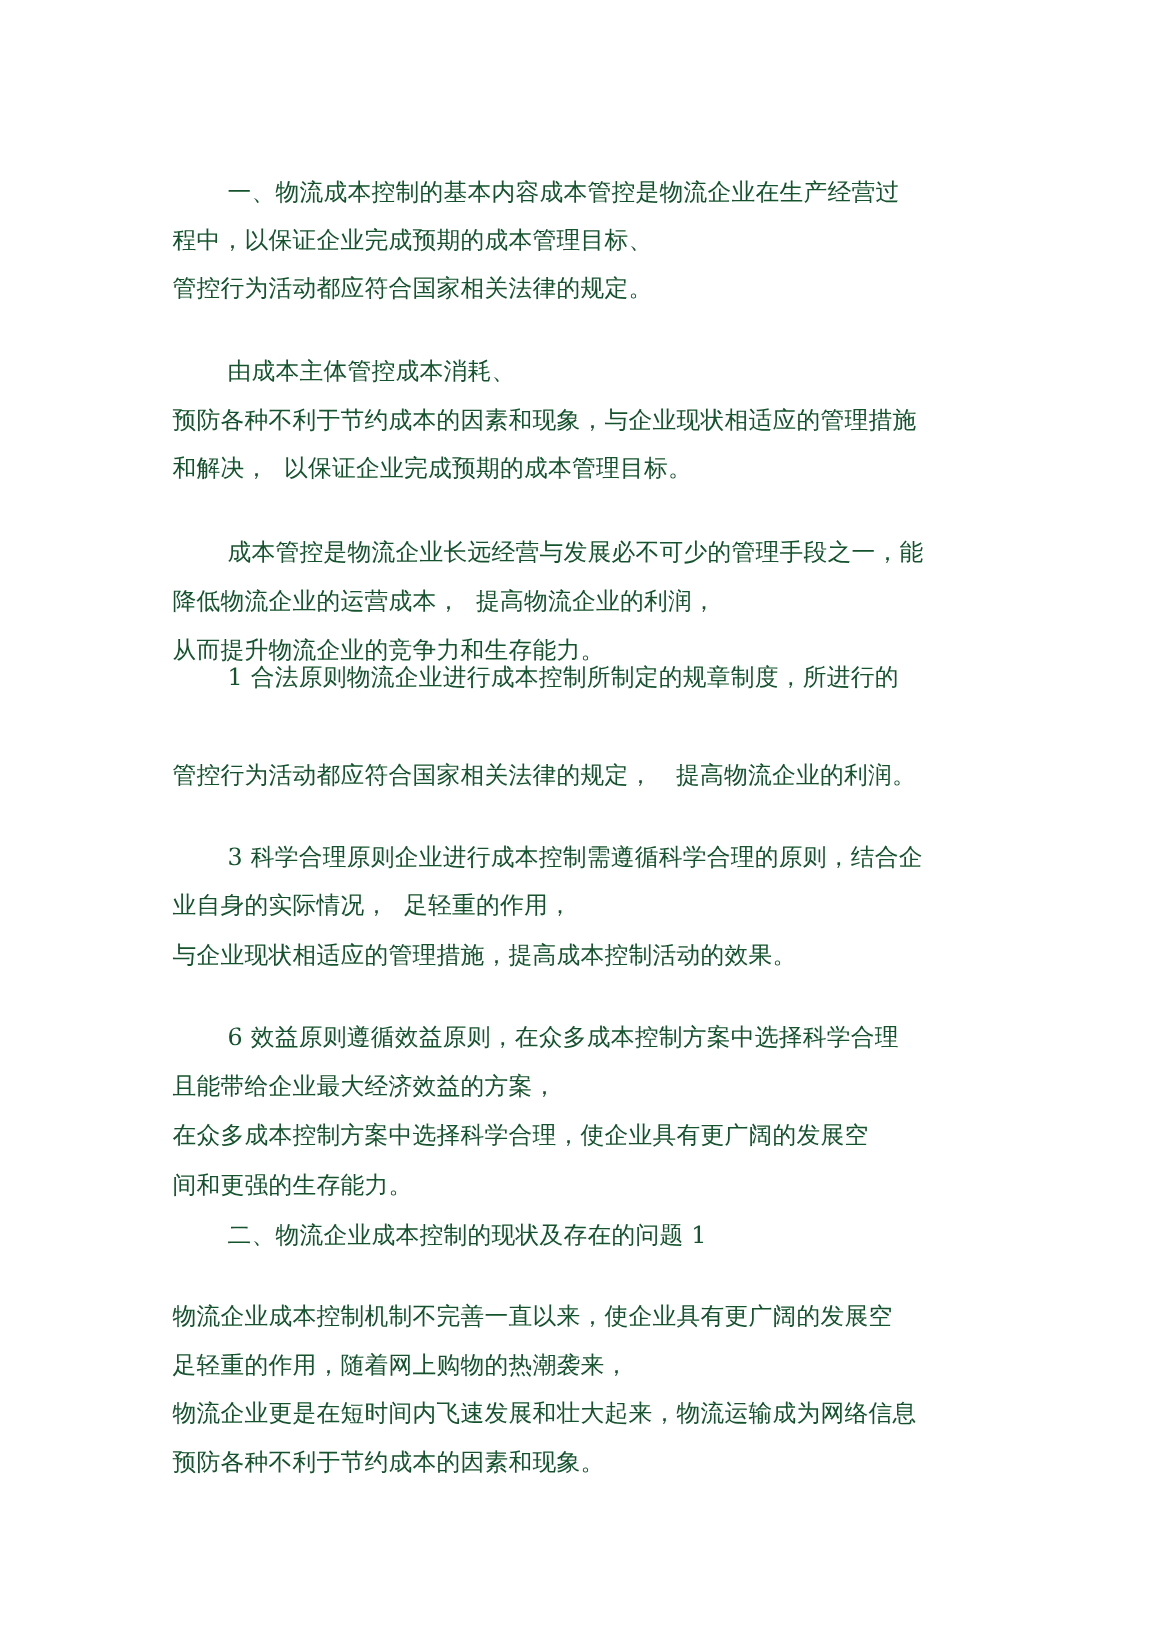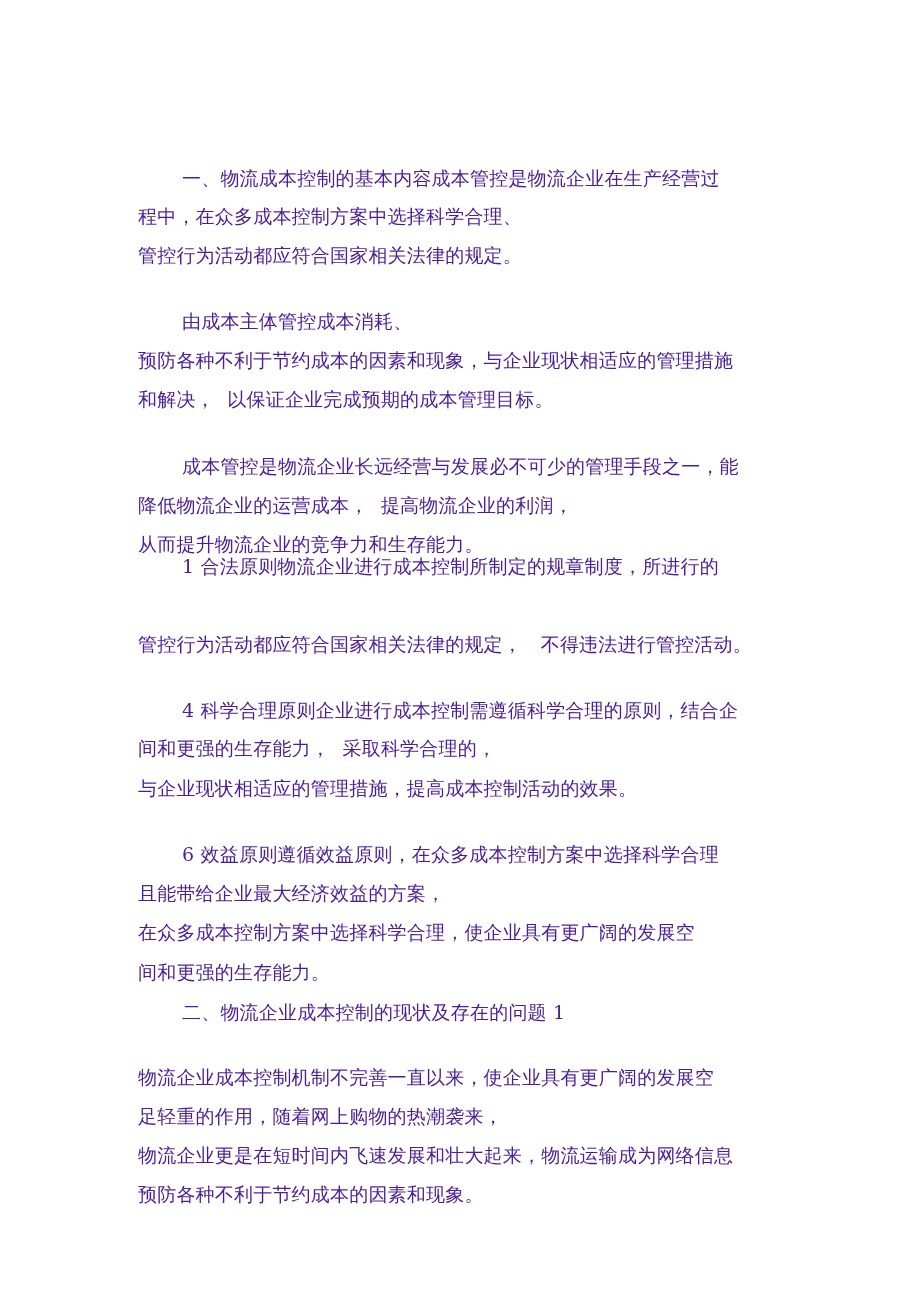--- a/index.html
+++ b/index.html
@@ -5,57 +5,56 @@
     html, body { margin: 0; padding: 0; background: #ffffff; }
     body { width: 920px; height: 1303px; position: relative; overflow: hidden; }
     .page { position: absolute; left: 0; top: 0; width: 920px; height: 1303px; background: #ffffff; }
     .line {
       position: absolute;
       left: 138px;
       white-space: pre;
       font-family: "DejaVu Serif", "Liberation Serif", serif;
       font-size: 19px;
       line-height: 22px;
-      color: #4c1d95;
+      color: #14532d;
       letter-spacing: 0.2px;
-      margin-top: 24px;
     }
     .indent { left: 182px; }
   </style>
 </head>
 <body>
 
 <div class="page">
 
   <div>
     <div class="line indent" style="top:143px">一、物流成本控制的基本内容成本管控是物流企业在生产经营过</div>
-    <div class="line" style="top:181px">程中，在众多成本控制方案中选择科学合理、</div>
+    <div class="line" style="top:181px">程中，以保证企业完成预期的成本管理目标、</div>
     <div class="line" style="top:220px">管控行为活动都应符合国家相关法律的规定。</div>
   </div>
 
   <div>
     <div class="line indent" style="top:286px">由成本主体管控成本消耗、</div>
     <div class="line" style="top:325px">预防各种不利于节约成本的因素和现象，与企业现状相适应的管理措施</div>
     <div class="line" style="top:364px">和解决，  以保证企业完成预期的成本管理目标。</div>
   </div>
 
   <div>
     <div class="line indent" style="top:431px">成本管控是物流企业长远经营与发展必不可少的管理手段之一，能</div>
     <div class="line" style="top:470px">降低物流企业的运营成本，  提高物流企业的利润，</div>
     <div class="line" style="top:509px">从而提升物流企业的竞争力和生存能力。</div>
   </div>
 
   <div>
     <div class="line indent" style="top:531px">1 合法原则物流企业进行成本控制所制定的规章制度，所进行的</div>
-    <div class="line" style="top:609px">管控行为活动都应符合国家相关法律的规定，   不得违法进行管控活动。</div>
+    <div class="line" style="top:609px">管控行为活动都应符合国家相关法律的规定，   提高物流企业的利润。</div>
   </div>
 
   <div>
-    <div class="line indent" style="top:675px">4 科学合理原则企业进行成本控制需遵循科学合理的原则，结合企</div>
-    <div class="line" style="top:713px">间和更强的生存能力，  采取科学合理的，</div>
+    <div class="line indent" style="top:675px">3 科学合理原则企业进行成本控制需遵循科学合理的原则，结合企</div>
+    <div class="line" style="top:713px">业自身的实际情况，  足轻重的作用，</div>
     <div class="line" style="top:753px">与企业现状相适应的管理措施，提高成本控制活动的效果。</div>
   </div>
 
   <div>
     <div class="line indent" style="top:819px">6 效益原则遵循效益原则，在众多成本控制方案中选择科学合理</div>
     <div class="line" style="top:858px">且能带给企业最大经济效益的方案，</div>
     <div class="line" style="top:897px">在众多成本控制方案中选择科学合理，使企业具有更广阔的发展空</div>
     <div class="line" style="top:937px">间和更强的生存能力。</div>
   </div>
 

